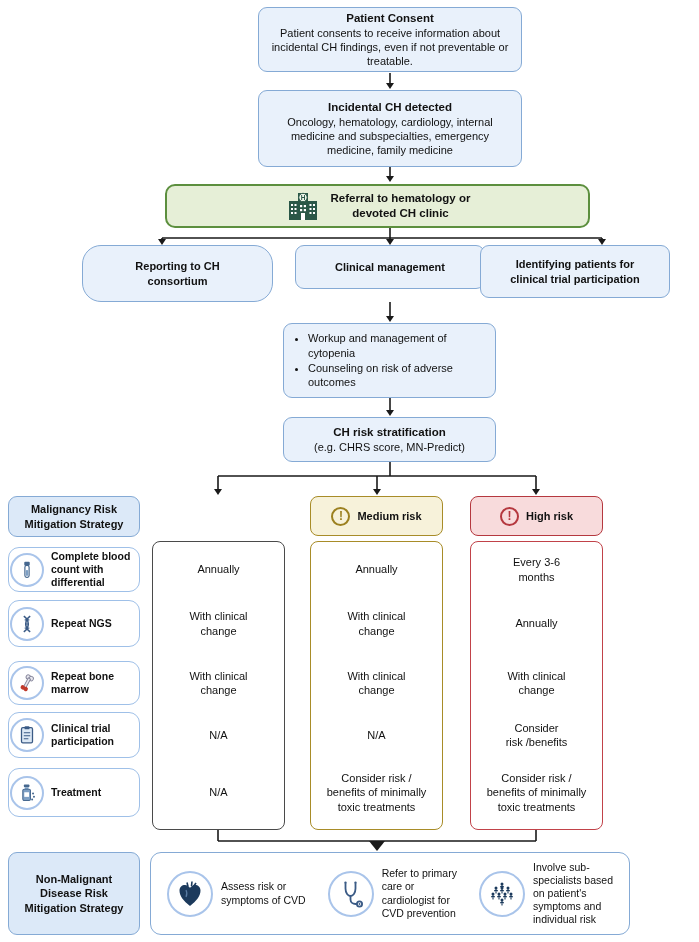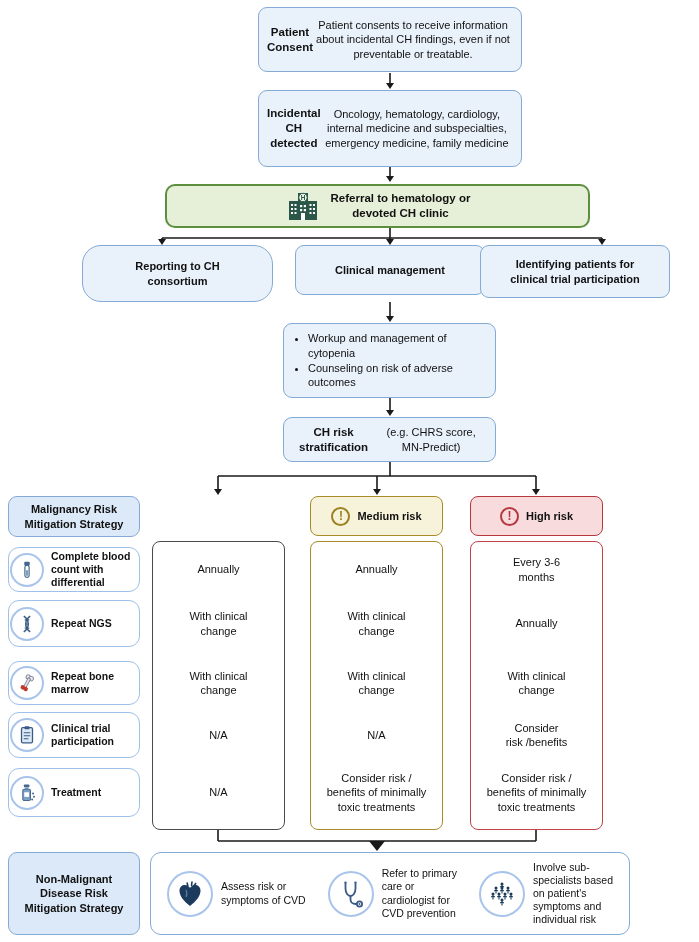--- a/index.html
+++ b/index.html
@@ -4,21 +4,21 @@
 <style>
   html,body{margin:0;padding:0;background:#fff;}
   .canvas{position:relative;width:699px;height:942px;background:#fff;
     font-family:"Liberation Sans", sans-serif;color:#111;overflow:hidden;}
   svg.connectors{position:absolute;left:0;top:0;z-index:0;}
   .box{position:absolute;box-sizing:border-box;border-radius:9px;z-index:1;
     display:flex;align-items:center;justify-content:center;text-align:center;}
   .blue{background:#e9f1fb;border:1.5px solid #85aad5;}
   .titlefill{background:#dce9f8;border:1.5px solid #85aad5;}
   .whitebx{background:#fff;border:1.5px solid #9fc0e8;border-radius:11px;}
-  .stack{display:flex;flex-direction:row;align-items:center;justify-content:center;padding:4px 8px;}
+  .stack{display:flex;flex-direction:column;align-items:center;justify-content:center;padding:4px 8px;}
   .t-bold{font-weight:bold;font-size:11.5px;line-height:1.3;}
   .t-body{font-size:11px;line-height:1.28;}
   .pre{white-space:pre-line;}
   .green{background:#e6efd7;border:2px solid #5c8f3e;border-radius:10px;gap:10px;}
   .branch{font-weight:bold;font-size:11px;line-height:1.3;padding:4px;}
   .col-header{position:absolute;box-sizing:border-box;height:40px;border-radius:8px;z-index:2;
     display:flex;align-items:center;justify-content:center;gap:7px;font-weight:bold;font-size:11px;}
   .col-body{position:absolute;box-sizing:border-box;top:541px;height:289px;background:#fff;border-radius:8px;z-index:1;}
   .lowh{background:#e9e9e9;border:1.5px solid #3d3d3d;}
   .goldh{background:#f7f2da;border:1.5px solid #a88c28;}
@@ -112,21 +112,21 @@
             <rect x="18.8" y="21" width="2.2" height="2.2"></rect>
         </g>
       </svg>
     </span>
     <span class="t-bold pre">Referral to hematology or
 devoted CH clinic</span>
   </div>
 
   <div class="box blue branch pre" style="left:82px;top:245px;width:191px;height:57px;border-radius:19px;">Reporting to CH
 consortium</div>
-  <div class="box blue branch" style="left:295px;top:245px;width:190px;height:50px;">Clinical management</div>
+  <div class="box blue branch" style="left:295px;top:245px;width:190px;height:44px;">Clinical management</div>
   <div class="box blue branch pre" style="left:480px;top:245px;width:190px;height:53px;">Identifying patients for
 clinical trial participation</div>
 
   <div class="box blue" style="left:283px;top:323px;width:213px;height:75px;justify-content:center;">
     <ul class="workul">
       <li>Workup and management of cytopenia</li>
       <li>Counseling on risk of adverse outcomes</li>
     </ul>
   </div>
 

